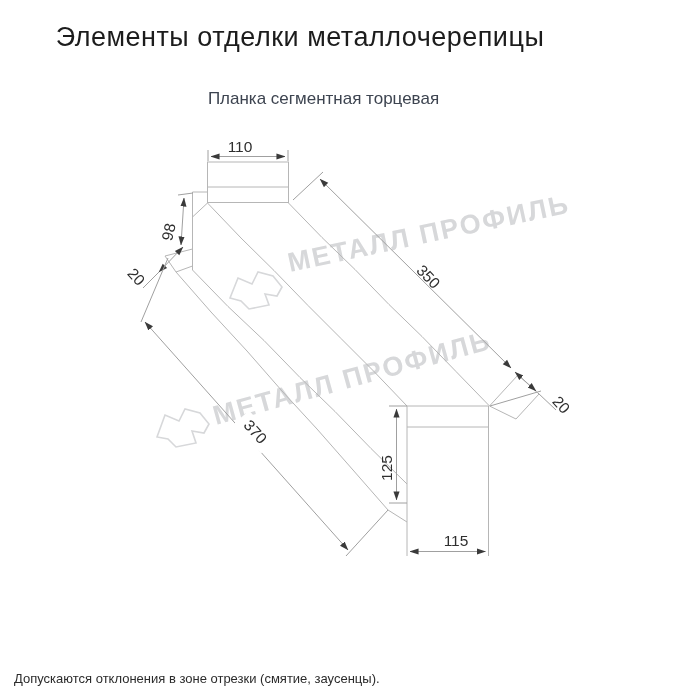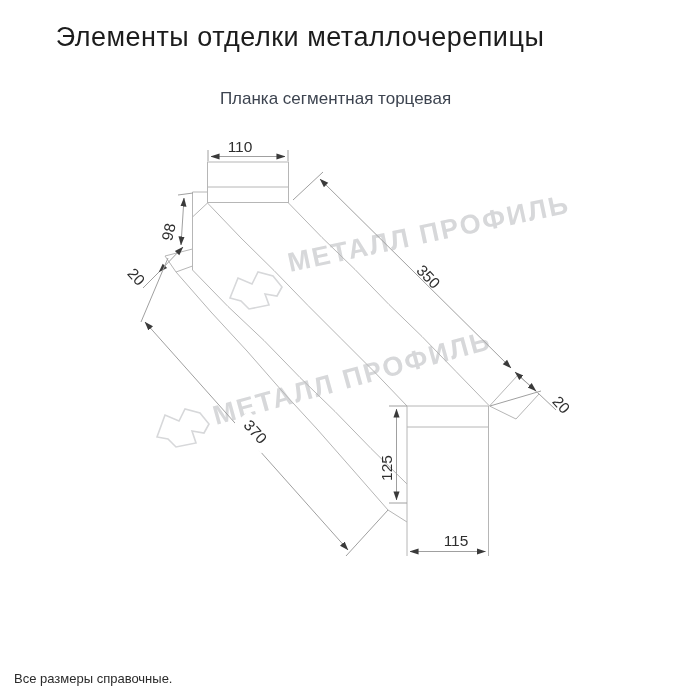--- a/index.html
+++ b/index.html
@@ -18,21 +18,21 @@
     left: 0;
     width: 600px;
     text-align: center;
     font-size: 27px;
     color: #1c1c1c;
     letter-spacing: 0.5px;
   }
   .subtitle {
     position: absolute;
     top: 89px;
-    left: 12px;
+    left: 0;
     width: 647px;
     text-align: center;
     font-size: 17px;
     line-height: 20px;
     color: #3d4450;
   }
   .footer {
     position: absolute;
     left: 14px;
     bottom: 12px;
@@ -193,14 +193,14 @@
 
     <g transform="translate(387,468) rotate(-90)">
       <text class="dim" x="0" y="5" text-anchor="middle">125</text>
     </g>
 
     <text class="dim" x="456" y="546" text-anchor="middle">115</text>
   </g>
 </svg>
 
 <div class="footer">
-  <div>Все размеры справочные.</div>
+  <div>Допускаются отклонения в зоне отрезки (смятие, заусенцы).</div>
 </div>
 
 </body></html>

